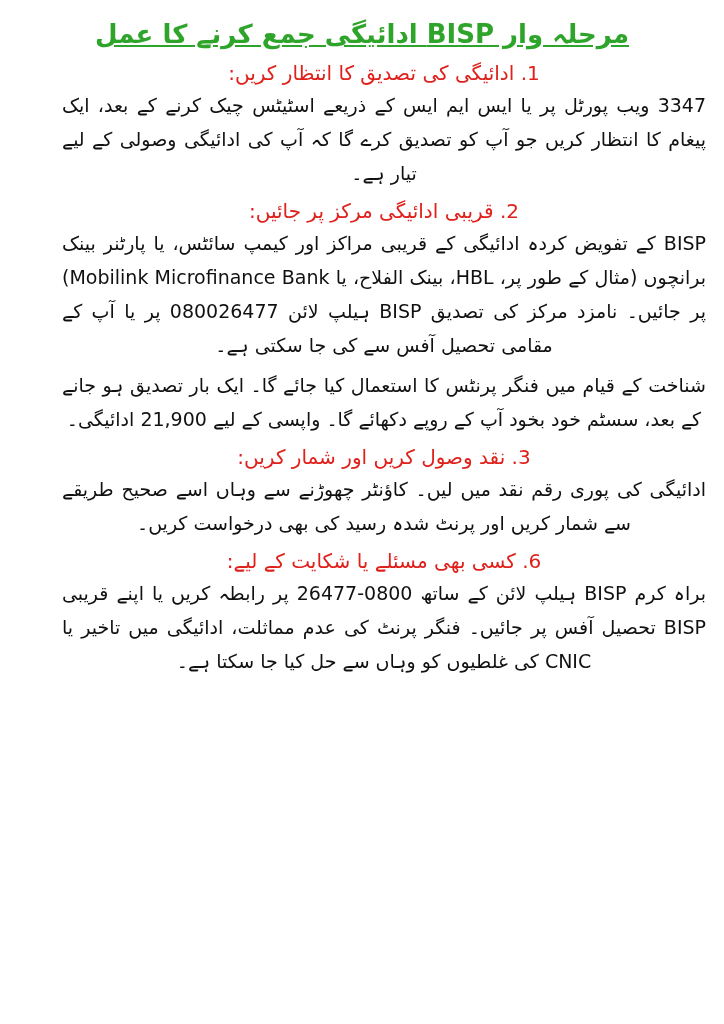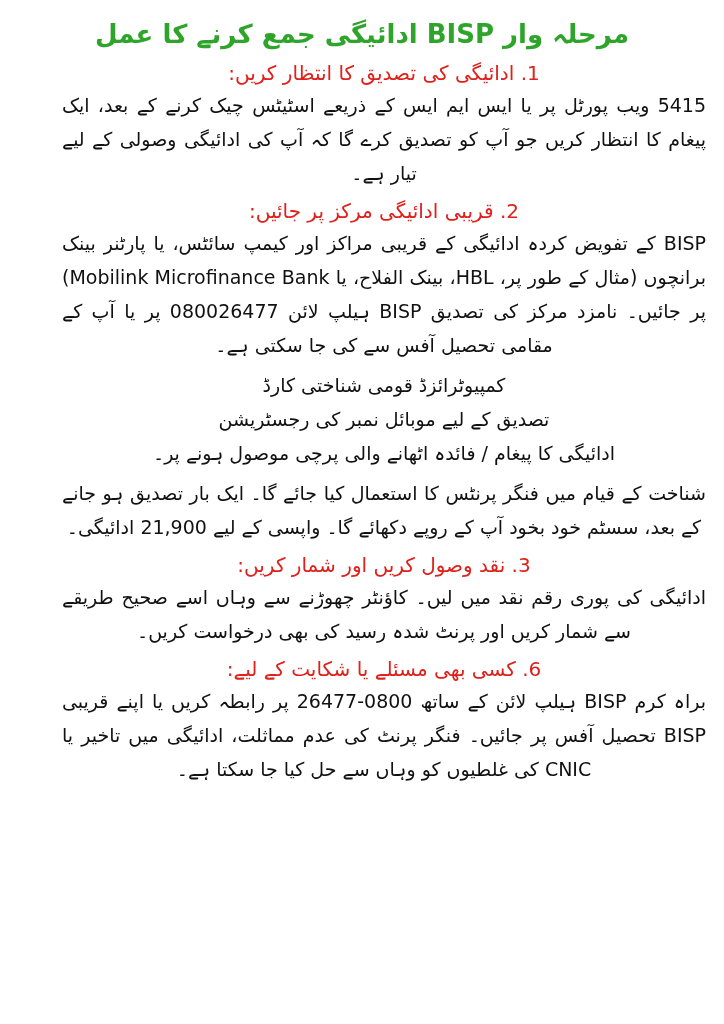--- a/index.html
+++ b/index.html
@@ -21,20 +21,21 @@
       padding: 14px 18px 0 18px;
       direction: rtl;
       text-align: center;
     }
     .title {
       color: #2ea52a;
       font-size: 26px;
       font-weight: bold;
       line-height: 40px;
       margin: 0 0 4px 0;
+      text-decoration: underline;
     }
     .heading {
       color: #e0201b;
       font-size: 20px;
       line-height: 30px;
       margin: 0;
       font-weight: normal;
     }
     .para {
       font-size: 19px;
@@ -61,34 +62,29 @@
     }
   </style>
 </head>
 <body>
 
 <div class="page">
   <h1 class="title">مرحلہ وار BISP ادائیگی جمع کرنے کا عمل</h1>
 
   <div class="section">
     <h2 class="heading">1. ادائیگی کی تصدیق کا انتظار کریں:</h2>
-    <p class="para justify">5415 ویب پورٹل پر یا ایس ایم ایس کے ذریعے اسٹیٹس چیک کرنے کے بعد، ایک پیغام کا انتظار کریں جو آپ کو تصدیق کرے گا کہ آپ کی ادائیگی وصولی کے لیے تیار ہے۔</p>
+    <p class="para justify">3347 ویب پورٹل پر یا ایس ایم ایس کے ذریعے اسٹیٹس چیک کرنے کے بعد، ایک پیغام کا انتظار کریں جو آپ کو تصدیق کرے گا کہ آپ کی ادائیگی وصولی کے لیے تیار ہے۔</p>
   </div>
 
   <div class="section">
     <h2 class="heading">2. قریبی ادائیگی مرکز پر جائیں:</h2>
     <p class="para justify">BISP کے تفویض کردہ ادائیگی کے قریبی مراکز اور کیمپ سائٹس، یا پارٹنر بینک برانچوں (مثال کے طور پر، HBL، بینک الفلاح، یا Mobilink Microfinance Bank) پر جائیں۔ نامزد مرکز کی تصدیق BISP ہیلپ لائن 080026477 پر یا آپ کے مقامی تحصیل آفس سے کی جا سکتی ہے۔</p>
   </div>
 
   <div class="section">
-    <ul class="list">
-      <li>کمپیوٹرائزڈ قومی شناختی کارڈ</li>
-      <li>تصدیق کے لیے موبائل نمبر کی رجسٹریشن</li>
-      <li>ادائیگی کا پیغام / فائدہ اٹھانے والی پرچی موصول ہونے پر۔</li>
-    </ul>
   </div>
 
   <div class="section">
     <p class="para justify">شناخت کے قیام میں فنگر پرنٹس کا استعمال کیا جائے گا۔ ایک بار تصدیق ہو جانے کے بعد، سسٹم خود بخود آپ کے روپے دکھائے گا۔ واپسی کے لیے 21,900 ادائیگی۔</p>
   </div>
 
   <div class="section">
     <h2 class="heading">3. نقد وصول کریں اور شمار کریں:</h2>
     <p class="para justify">ادائیگی کی پوری رقم نقد میں لیں۔ کاؤنٹر چھوڑنے سے وہاں اسے صحیح طریقے سے شمار کریں اور پرنٹ شدہ رسید کی بھی درخواست کریں۔</p>
   </div>

